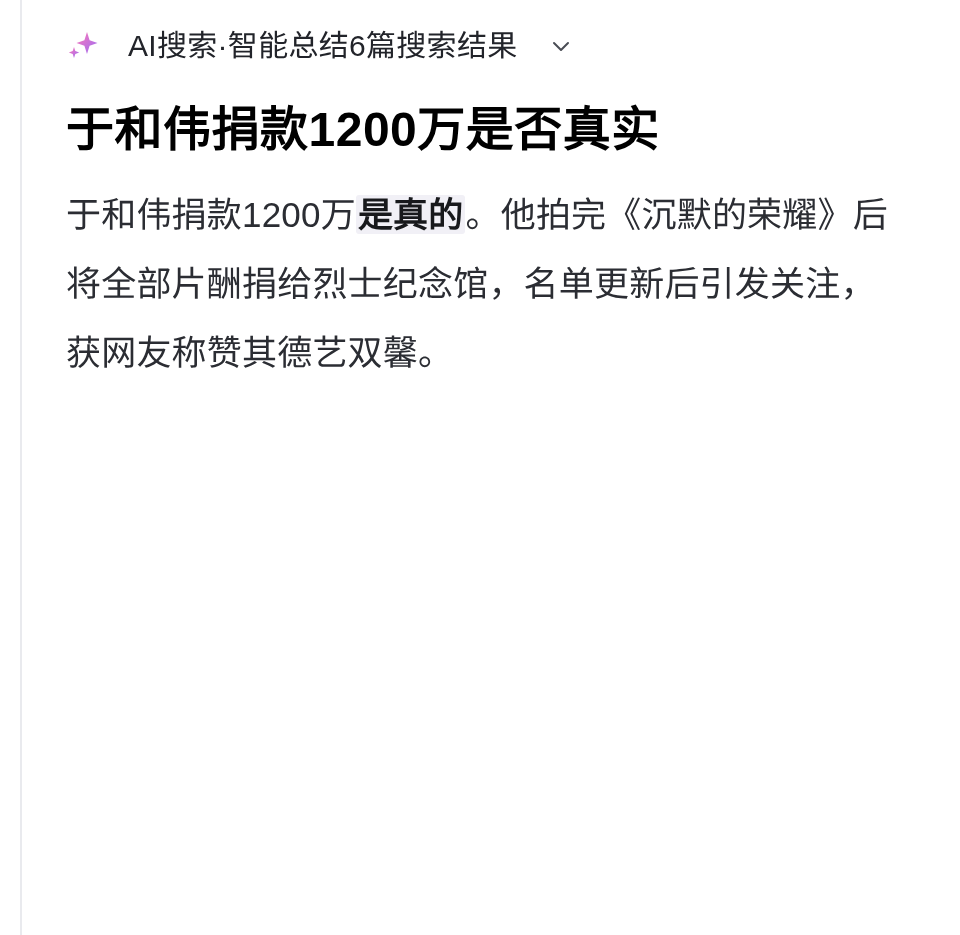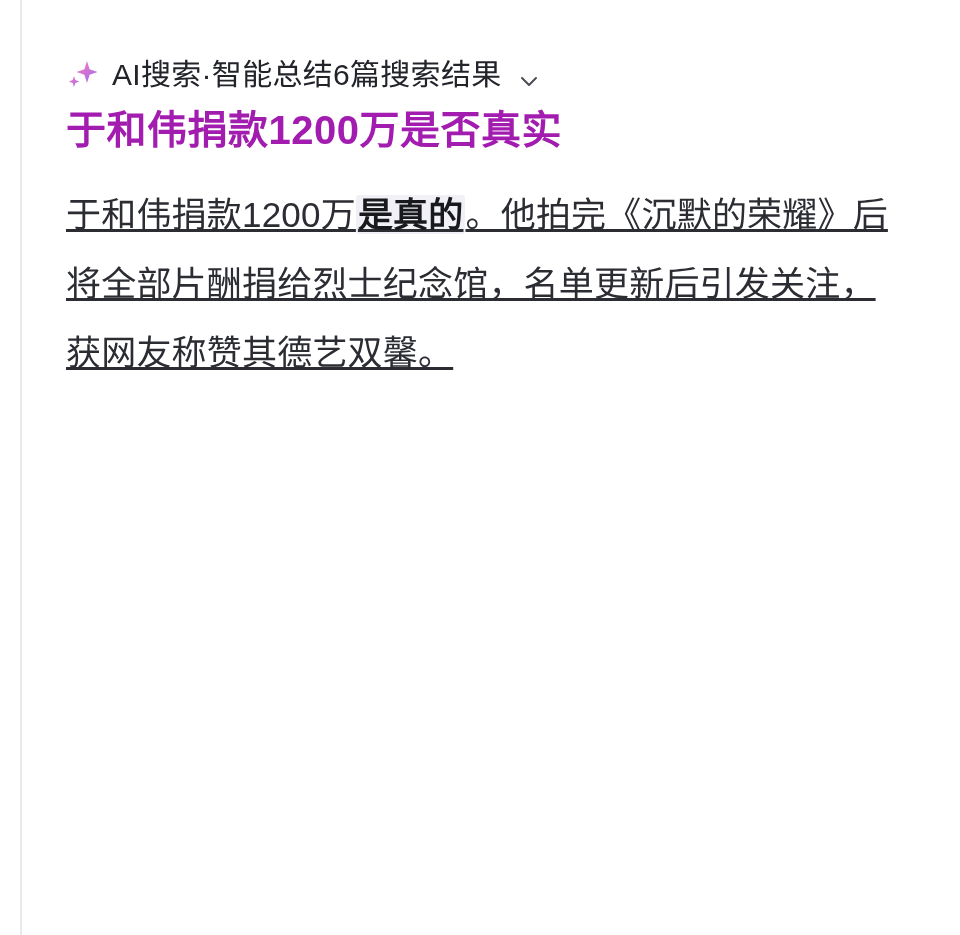--- a/index.html
+++ b/index.html
@@ -37,22 +37,22 @@
   .content {
     position: absolute;
     left: 66px;
     top: 0;
     width: 830px;
   }
 
   
   .ai-header {
     display: flex;
-    align-items: flex-end;
-    gap: 12px;
+    align-items: center;
+    gap: 28px;
     height: 92px;
   }
   .spark-icon {
     width: 34px;
     height: 34px;
     position: relative;
     flex: 0 0 auto;
     display: block;
   }
   .spark-icon svg { display: block; }
@@ -70,38 +70,37 @@
     width: 22px;
     height: 22px;
     flex: 0 0 auto;
     margin-left: 4px;
     display: block;
   }
   .chev svg { display: block; }
 
   
   .headline {
-    font-size: 40px;
+    font-size: 48px;
     line-height: 48px;
     font-weight: 700;
-    color: #a21caf;
+    color: #000000;
     margin: 14px 0 26px 0;
     letter-spacing: 0.5px;
   }
 
   
   .para {
     font-size: 35px;
     line-height: 69px;
     color: #2b2d33;
     margin: 0 0 14px 0;
     letter-spacing: 0.2px;
     text-align: left;
     word-break: break-all;
-    text-decoration: underline;
   }
   .hl {
     font-weight: 700;
     color: #18191c;
     background: #f1f0f6;
     border-radius: 3px;
     padding: 0 2px;
   }
 
   

